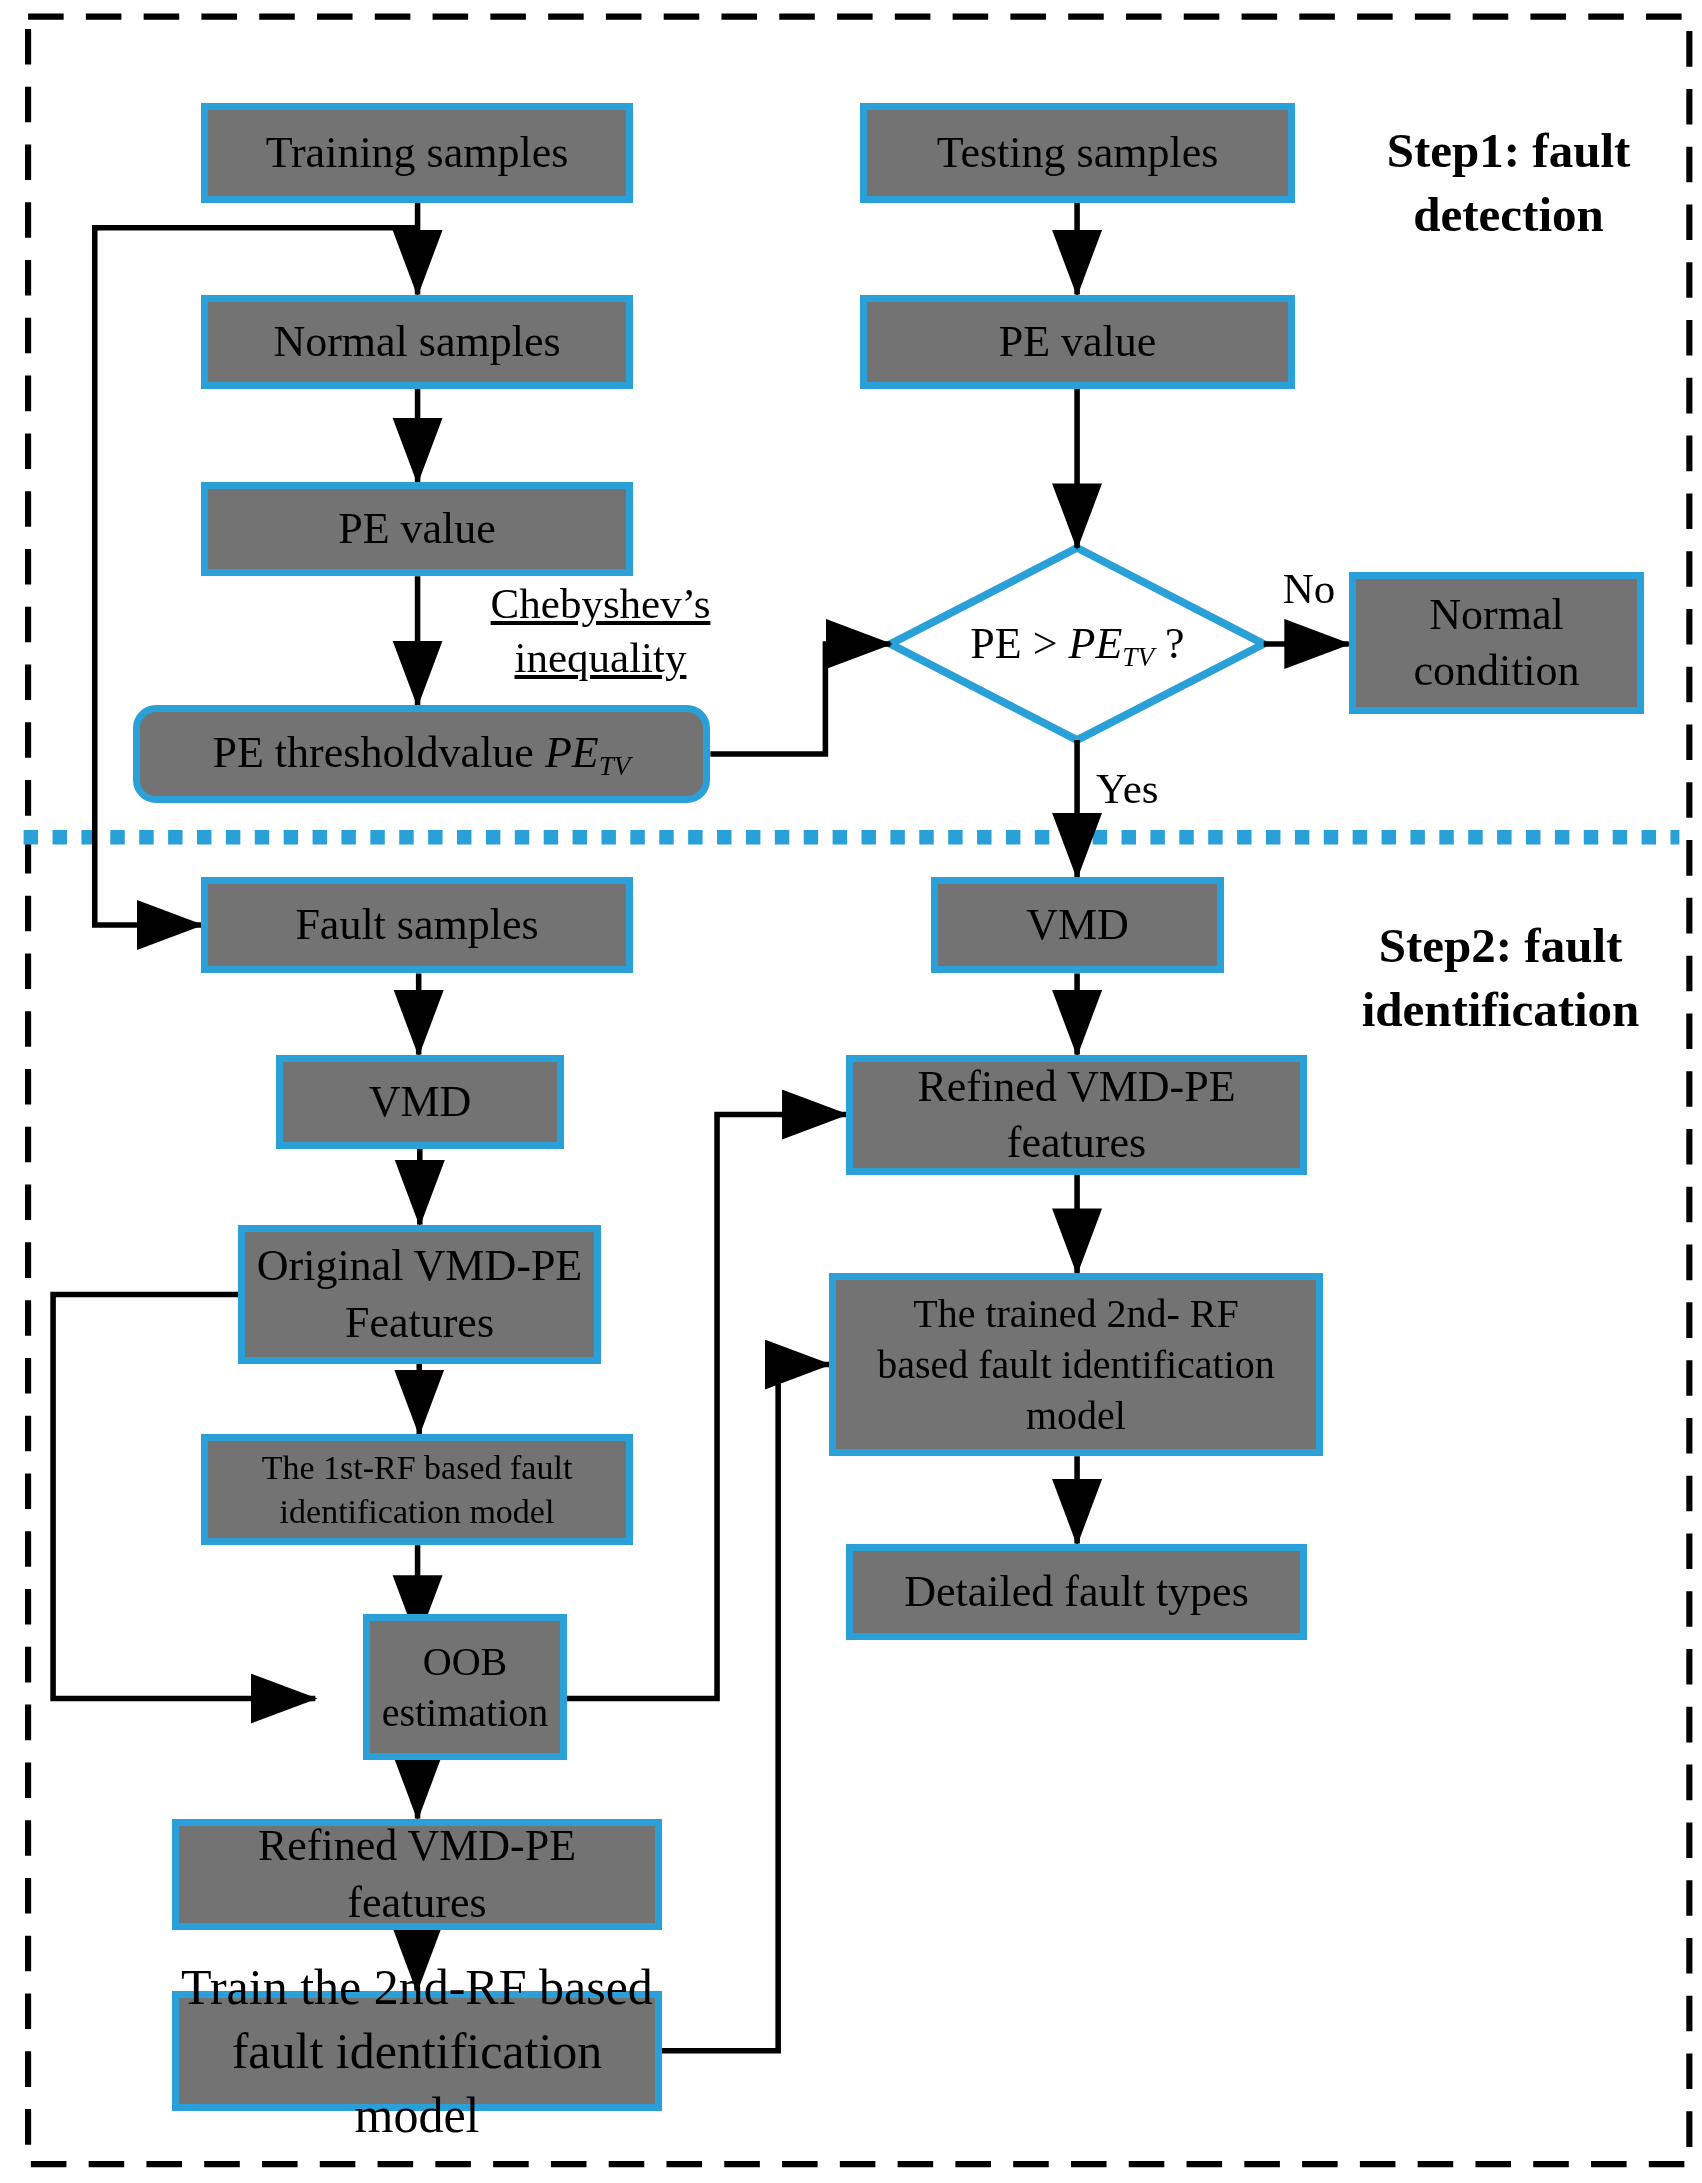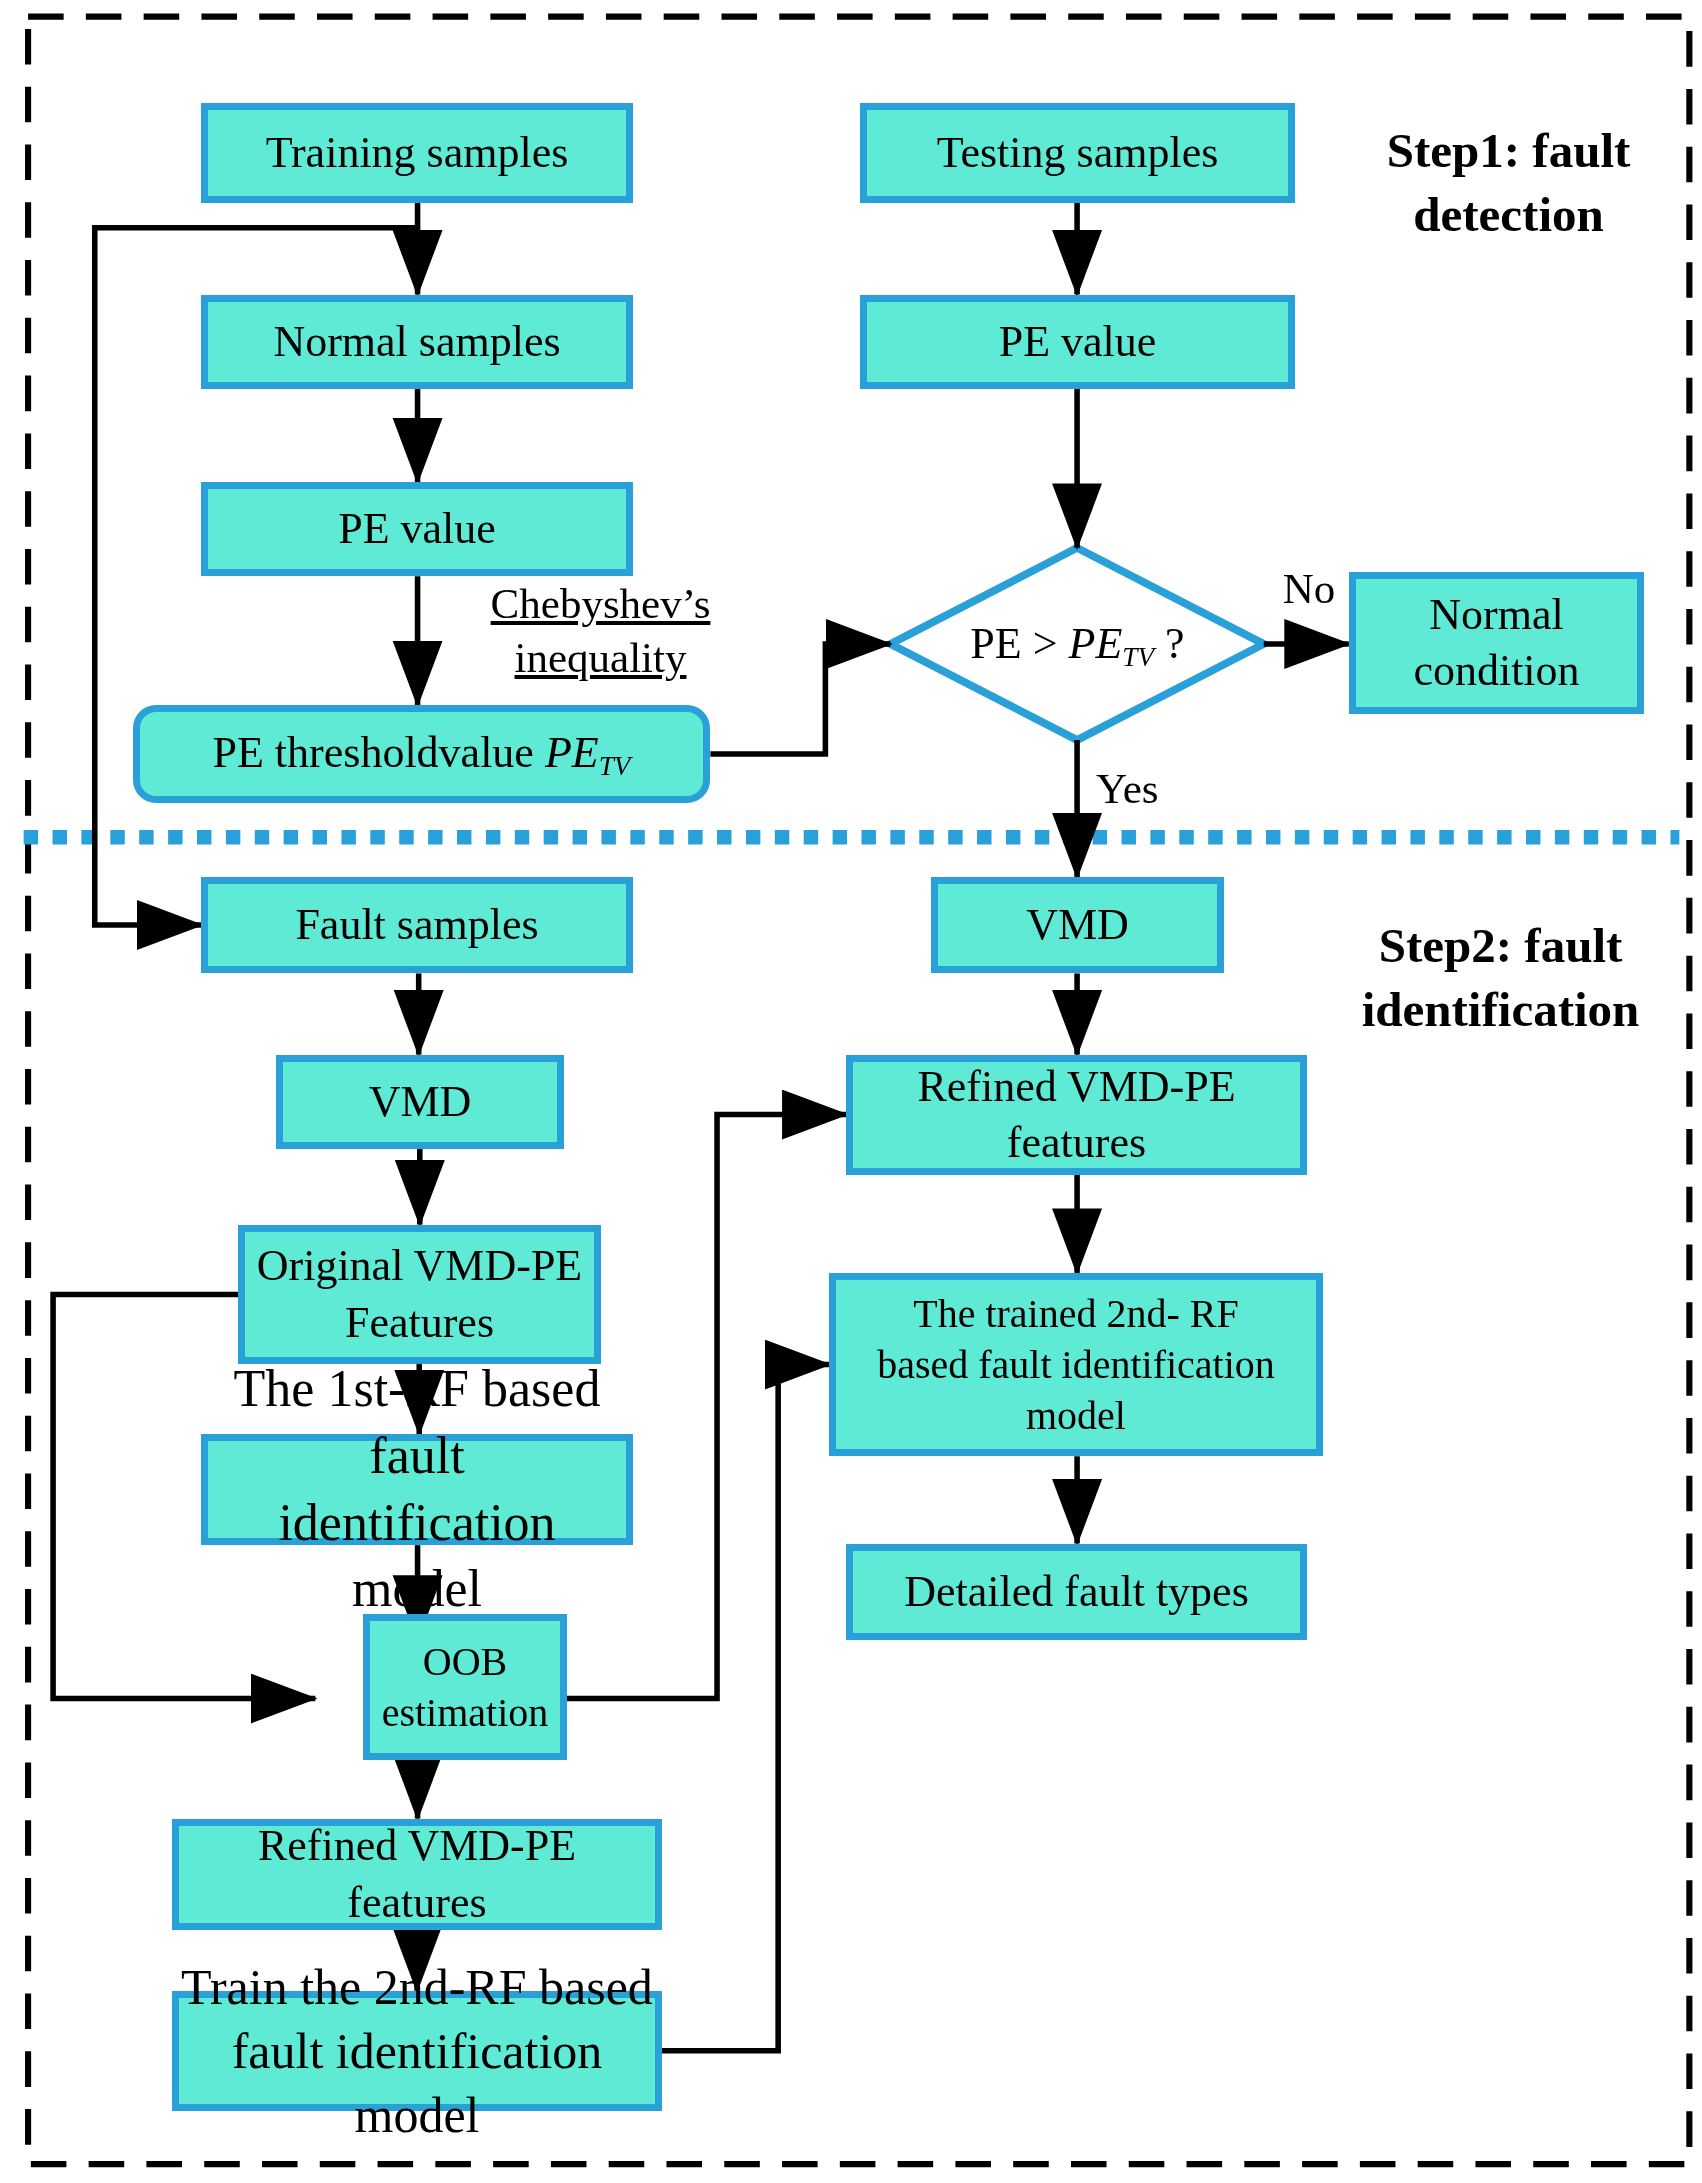--- a/index.html
+++ b/index.html
@@ -9,40 +9,40 @@
     width: 1703px; height: 2183px;
     background: #ffffff;
     font-family: "Liberation Serif", "DejaVu Serif", serif;
     color: #000;
     overflow: hidden;
   }
   svg.overlay { position:absolute; left:0; top:0; width:1703px; height:2183px; }
   .node {
     position:absolute; box-sizing:border-box;
     border:7.8px solid var(--accent);
-    background:#5eead4;
+    background:#737373;
     display:flex; align-items:center; justify-content:center;
     text-align:center; white-space:pre-line;
     font-size:44px; line-height:1.28;
   }
   
   #training         { left:201px;  top:103px;  width:432px;  height:100px; }
   #testing          { left:860px; top:103px;  width:435px;  height:100px; }
   #normal-samples   { left:201px;  top:295px;  width:432px;  height:94px; }
   #pe-value-right   { left:860px; top:295px;  width:435px;  height:94px; }
   #pe-value-left    { left:201px;  top:482px;  width:432px;  height:94px; }
   #threshold        { left:133px;  top:705px; width:577px; height:98px;border-radius:23px; }
   #normal-condition { left:1349px; top:572px; width:295px;  height:142px; }
   #fault-samples    { left:201px;  top:877px; width:432px;  height:96px; }
   #vmd-right        { left:931px; top:877px; width:293px;  height:96px; }
   #vmd-left         { left:276px;  top:1055px; width:288px;  height:94px; }
   #refined-right    { left:846px; top:1055px; width:461px;  height:120px; }
   #original-features{ left:238px;  top:1225px; width:363px;  height:139px; }
   #trained-model    { left:829px; top:1273px; width:494px;  height:183px; font-size:40px; }
-  #first-rf         { left:201px;  top:1434px; width:432px;  height:111px; font-size:52px; }
+  #first-rf         { left:201px;  top:1434px; width:432px;  height:111px; font-size:34px; }
   #oob              { left:315px;  top:1614px; width:204px;  height:146px; font-size:40px;margin-left:48px; }
   #detailed-fault   { left:846px; top:1544px; width:461px;  height:96px; }
   #refined-left     { left:172px;  top:1819px; width:490px;  height:111px; }
   #train-2nd        { left:172px;  top:1991px; width:490px;  height:120px; font-size:50px; }
 
   .decision-text {
     position:absolute; left:911px; top:567px; width:333px; height:156px;
     display:flex; align-items:center; justify-content:center;
     font-size:44px; text-align:center;
   }

